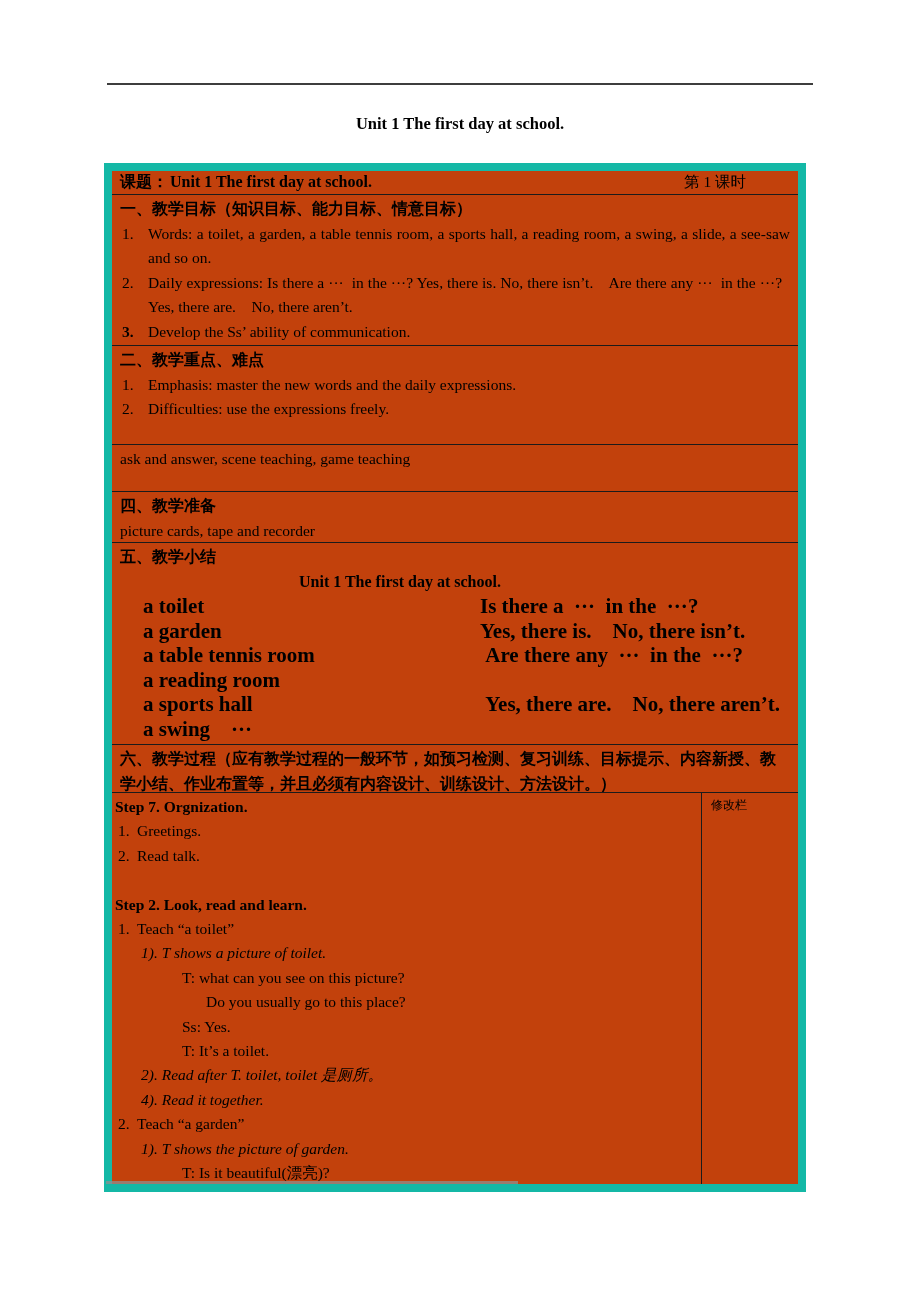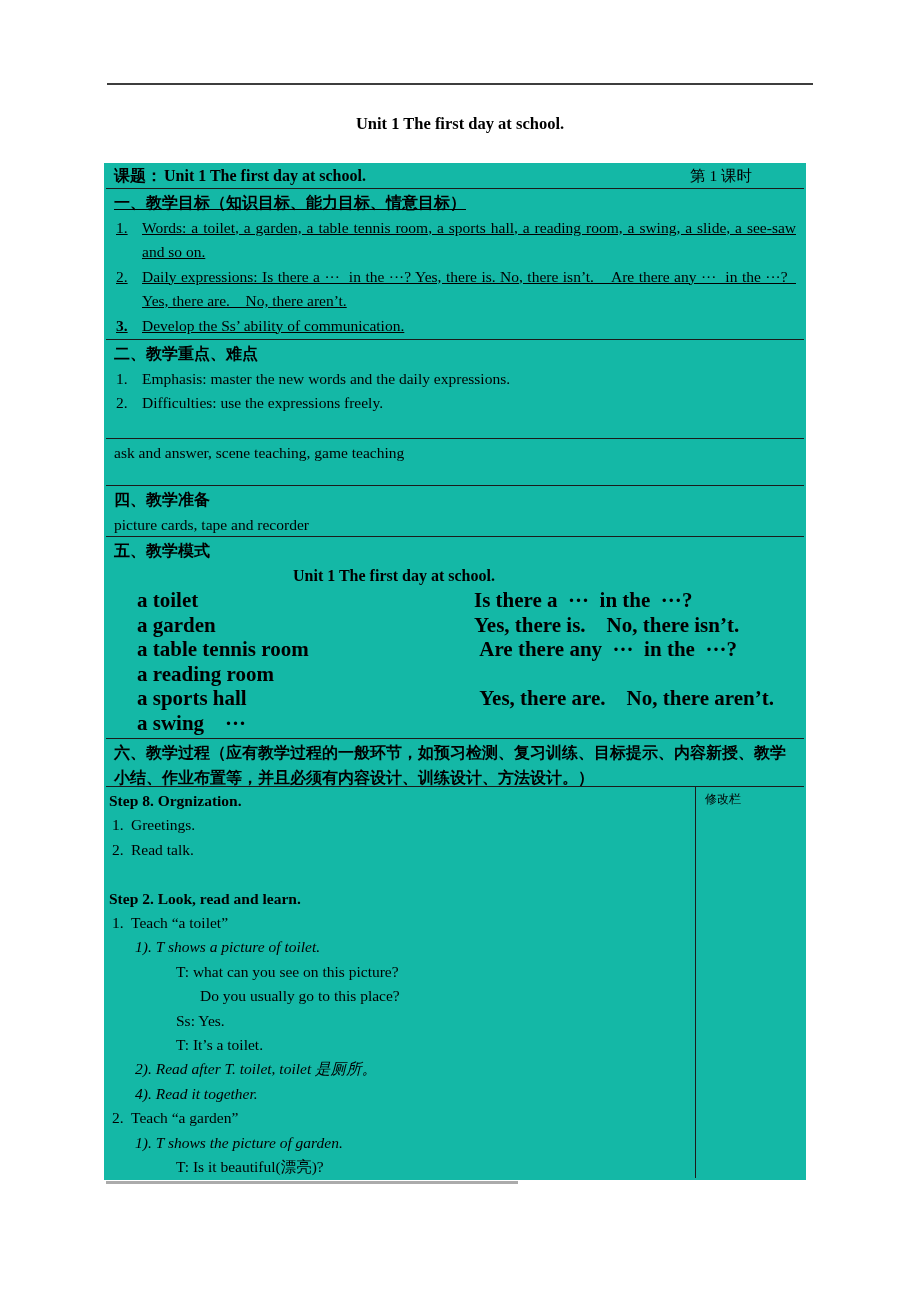--- a/index.html
+++ b/index.html
@@ -13,37 +13,37 @@
 
   .top-rule { position:absolute; left:107px; top:83px; width:706px; height:2px; background:#3d3d3d; }
 
   .doc-title {
     position:absolute; left:0; top:114px; width:920px;
     text-align:center; font-weight:bold; font-size:16.5px;
   }
 
   .tbl {
     position:absolute; left:104px; top:163px; width:702px;
-    border:2px solid #14b8a6; background:#14b8a6;
+    border:8px solid #14b8a6; background:#c2410c;
   }
   .trow { border-bottom:1px solid #1b1b1b; }
 
   
   .r-title {
     height:24px; display:flex; align-items:center; justify-content:space-between;
     padding:0 52px 0 8px; font-size:16px;
   }
   .r-title .lesson-name { font-weight:bold; }
   .r-title .lesson-name .zh { margin-right:2px; }
   .r-title .period { font-weight:normal; font-size:15.5px; white-space:nowrap;text-align:center; }
 
   
   .sec { padding:2px 8px 0 8px; font-size:15.5px; line-height:24.5px; overflow:hidden; }
   .sec .heading { font-weight:bold; font-size:16px; }
-  .s1 { height:151px;text-decoration:underline; }
+  .s1 { height:151px; }
   .s2 { height:99px; }
   .s3 { height:47px; }
   .s4 { height:51px; }
   .s5 { height:202px; }
   .s6h { height:48px; }
 
   .li { display:flex; }
   .li .num { flex:none; width:28px; padding-left:2px; }
   .li .num.bold { font-weight:bold; }
   .li .txt { flex:1; text-align:justify; }
@@ -122,21 +122,21 @@
     <div class="trow sec s3">
       <div>ask and answer, scene teaching, game teaching</div>
     </div>
 
     <div class="trow sec s4">
       <div class="heading">四、教学准备</div>
       <div>picture cards, tape and recorder</div>
     </div>
 
     <div class="trow sec s5">
-      <div class="heading">五、教学模式</div>
+      <div class="heading">五、教学小结</div>
       <div class="board-title">Unit 1 The first day at school.</div>
       <div class="board-row">
         <div class="board-word">a toilet</div>
         <div class="board-expr">Is there a&nbsp; ···&nbsp; in the&nbsp; ···?</div>
       </div>
       <div class="board-row">
         <div class="board-word">a garden</div>
         <div class="board-expr">Yes, there is.&nbsp;&nbsp;&nbsp; No, there isn’t.</div>
       </div>
       <div class="board-row">
@@ -156,21 +156,21 @@
         <div class="board-expr"></div>
       </div>
     </div>
 
     <div class="trow sec s6h">
       <div class="heading">六、教学过程（应有教学过程的一般环节，如预习检测、复习训练、目标提示、内容新授、教学小结、作业布置等，并且必须有内容设计、训练设计、方法设计。）</div>
     </div>
 
     <div class="trow main">
       <div class="main-left">
-        <div class="step-head">Step 8. Orgnization.</div>
+        <div class="step-head">Step 7. Orgnization.</div>
         <div class="sl">
           <span class="num">1.</span>
           <span>Greetings.</span>
         </div>
         <div class="sl">
           <span class="num">2.</span>
           <span>Read talk.</span>
         </div>
         <div class="blank-line"></div>
         <div class="step-head">Step 2. Look, read and learn.</div>

